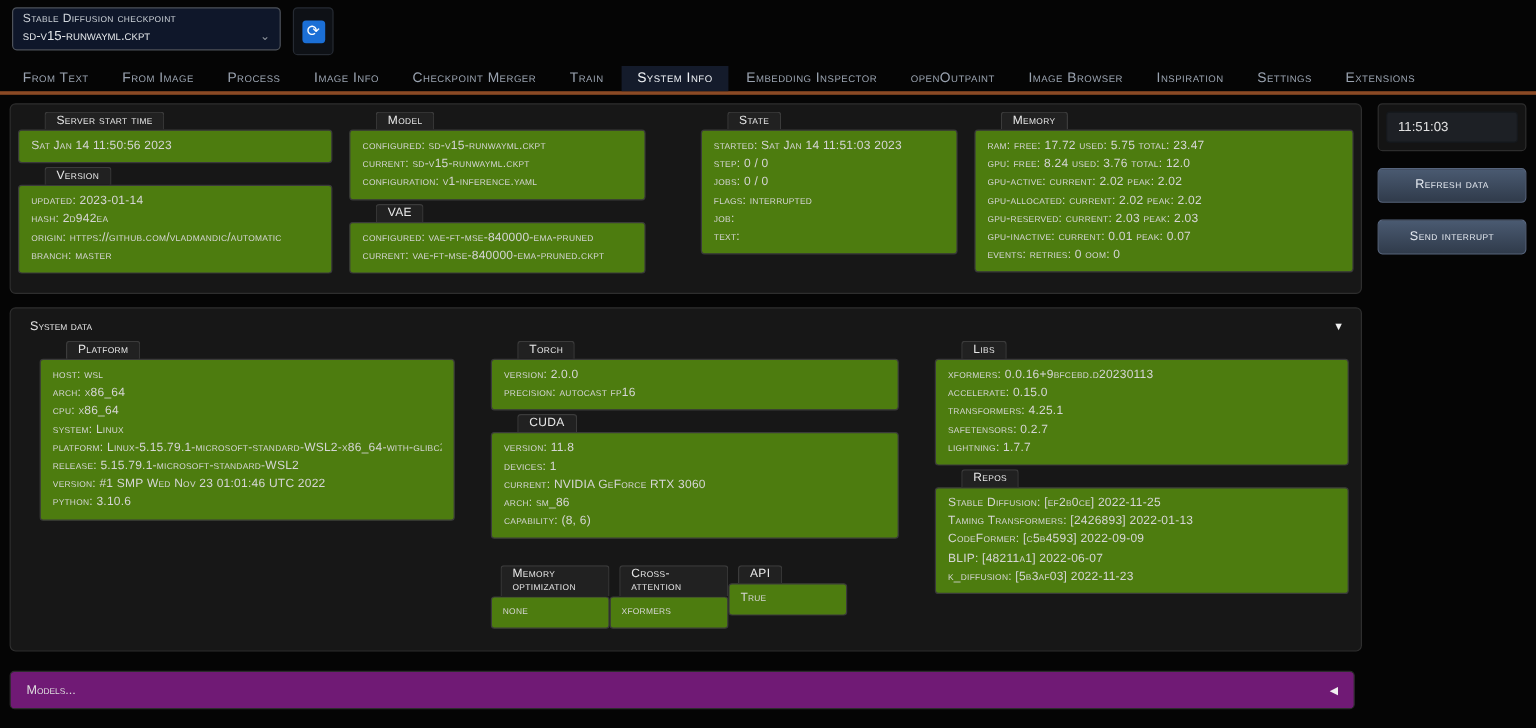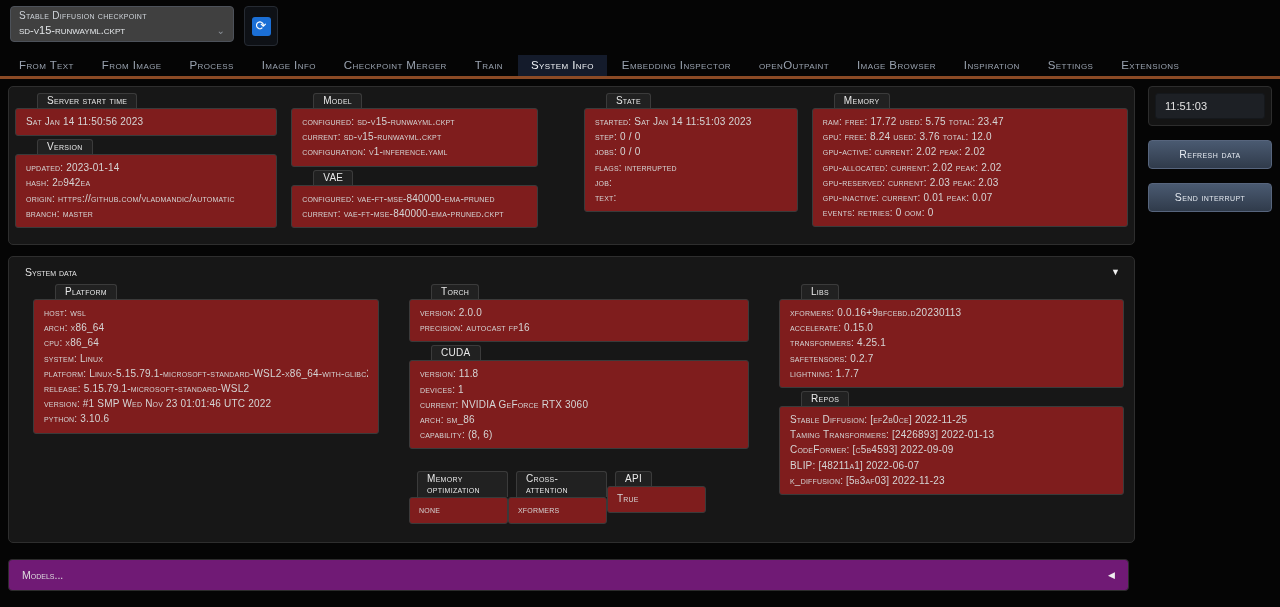--- a/index.html
+++ b/index.html
@@ -7,21 +7,21 @@
   body {
     font-family:"Liberation Sans", sans-serif;
     font-variant: small-caps;
     color:#d8d8d8;
     position:relative;
   }
 
   
   .topbar { display:flex; gap:10px; padding:6px 0 0 10px; align-items:flex-start; }
   .checkpoint-box {
-    width:224px; background:#404040; border:1px solid #4d525a; border-radius:4px;
+    width:224px; background:#0f172a; border:1px solid #4d525a; border-radius:4px;
     padding:3px 8px 5px 8px;
   }
   .checkpoint-box .cp-label { font-size:10px; color:#cfd4da; letter-spacing:.3px; }
   .cp-value-row { display:flex; justify-content:space-between; align-items:center; margin-top:3px; }
   .cp-value { font-size:11px; color:#e4e7ea; }
   .cp-caret { color:#8a9098; font-size:10px; }
   .refresh-wrap {
     width:34px; height:40px; background:#0e1116; border:1px solid #262b33; border-radius:4px;
     display:flex; align-items:center; justify-content:center;
   }
@@ -50,21 +50,21 @@
   }
   .col { display:flex; flex-direction:column; }
   .col1 { width:272px; } .col2 { width:256px; } .col3 { width:254px;padding-left:32px; } .col4 { width:328px; }
 
   .chip {
     display:inline-block; align-self:flex-start; margin:3px 0 0 22px; padding:1px 9px 2px 9px;
     background:#212121; border:1px solid #3b3b3b; border-bottom:none; border-radius:3px 3px 0 0;
     font-size:10px; color:#e8e8e8; letter-spacing:.3px; position:relative; z-index:1;
   }
   .box {
-    background:#7f1d1d; border:1px solid #3a3a3a; border-radius:3px;
+    background:#4d7c0f; border:1px solid #3a3a3a; border-radius:3px;
     padding:5px 10px 6px 10px; font-size:10px; line-height:15.2px; color:#d5d5d5;
     margin-top:0; letter-spacing:.2px;
   }
   .box div { white-space:nowrap; overflow:hidden; }
 
   
   .side-col { width:124px; display:flex; flex-direction:column; }
   .time-panel { background:#141414; border:1px solid #2d2d2d; border-radius:4px; padding:6px; }
   .time-box {
     background:#1d2025; border:1px solid #15181c; border-radius:3px;

